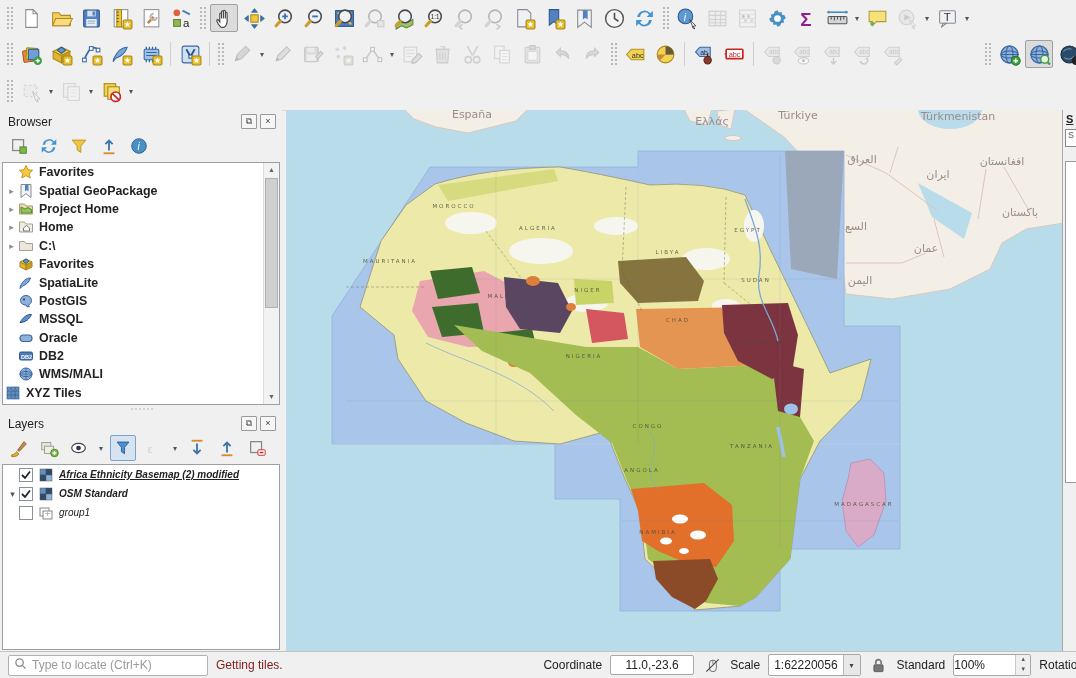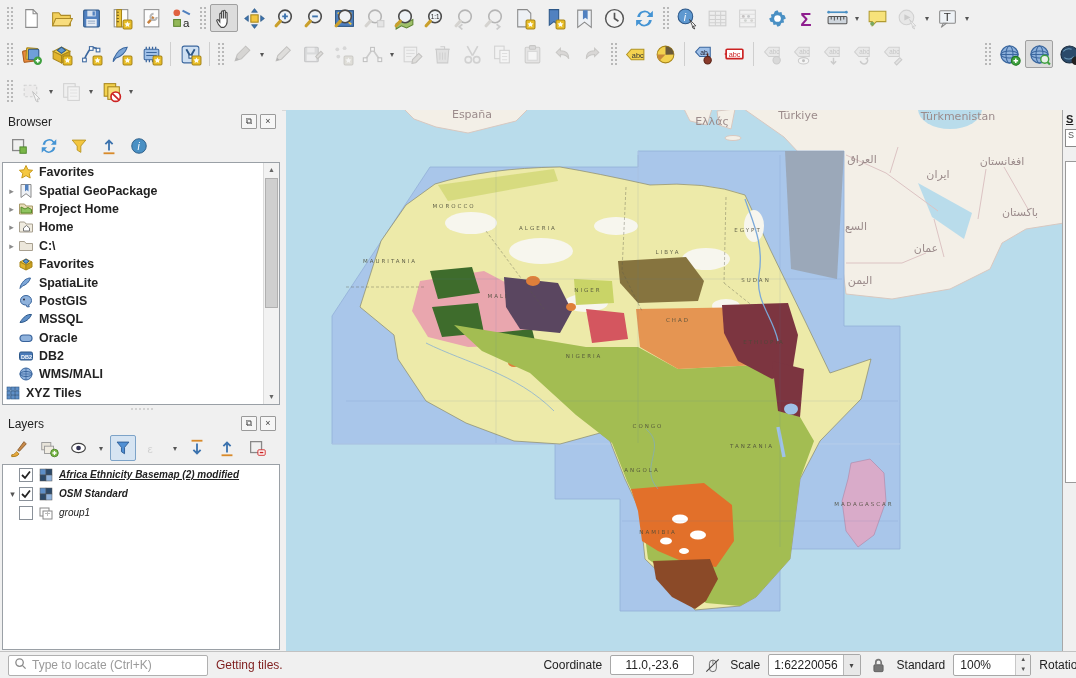--- a/index.html
+++ b/index.html
@@ -81,21 +81,21 @@
   .sb-field{height:18px;background:#fff;border:1px solid #a8a8a8;border-radius:2px;display:flex;
             align-items:center;justify-content:center;padding:0 6px;flex:none;}
   .coord{width:70px;}
   .sbicon{width:20px;height:20px;flex:none;display:flex;align-items:center;justify-content:center;}
   .sbicon svg{width:17px;height:17px;}
   .combo{display:flex;height:20px;border:1px solid #a8a8a8;border-radius:2px;background:#fff;flex:none;}
   .cval{padding:0 5px;display:flex;align-items:center;font-size:12px;}
   .cbtn{width:16px;background:#e8e8e8;border-left:1px solid #b8b8b8;font-size:8px;display:flex;
         align-items:center;justify-content:center;color:#444;}
   .spin{display:flex;height:20px;border:1px solid #a8a8a8;border-radius:2px;background:#fff;width:76px;flex:none;}
-  .sval{flex:1;display:flex;align-items:center;padding-left:6px;}
+  .sval{flex:1;display:flex;align-items:center;}
   .spbtns{width:14px;display:flex;flex-direction:column;border-left:1px solid #c8c8c8;}
   .spbtns span{flex:1;font-size:6px;color:#555;text-align:center;line-height:9px;background:#efefef;}
 </style>
 </head>
 <body>
 
 <div id="app">
 
   <div id="toolbars">
     <div class="tbrow" id="tbrow1">

